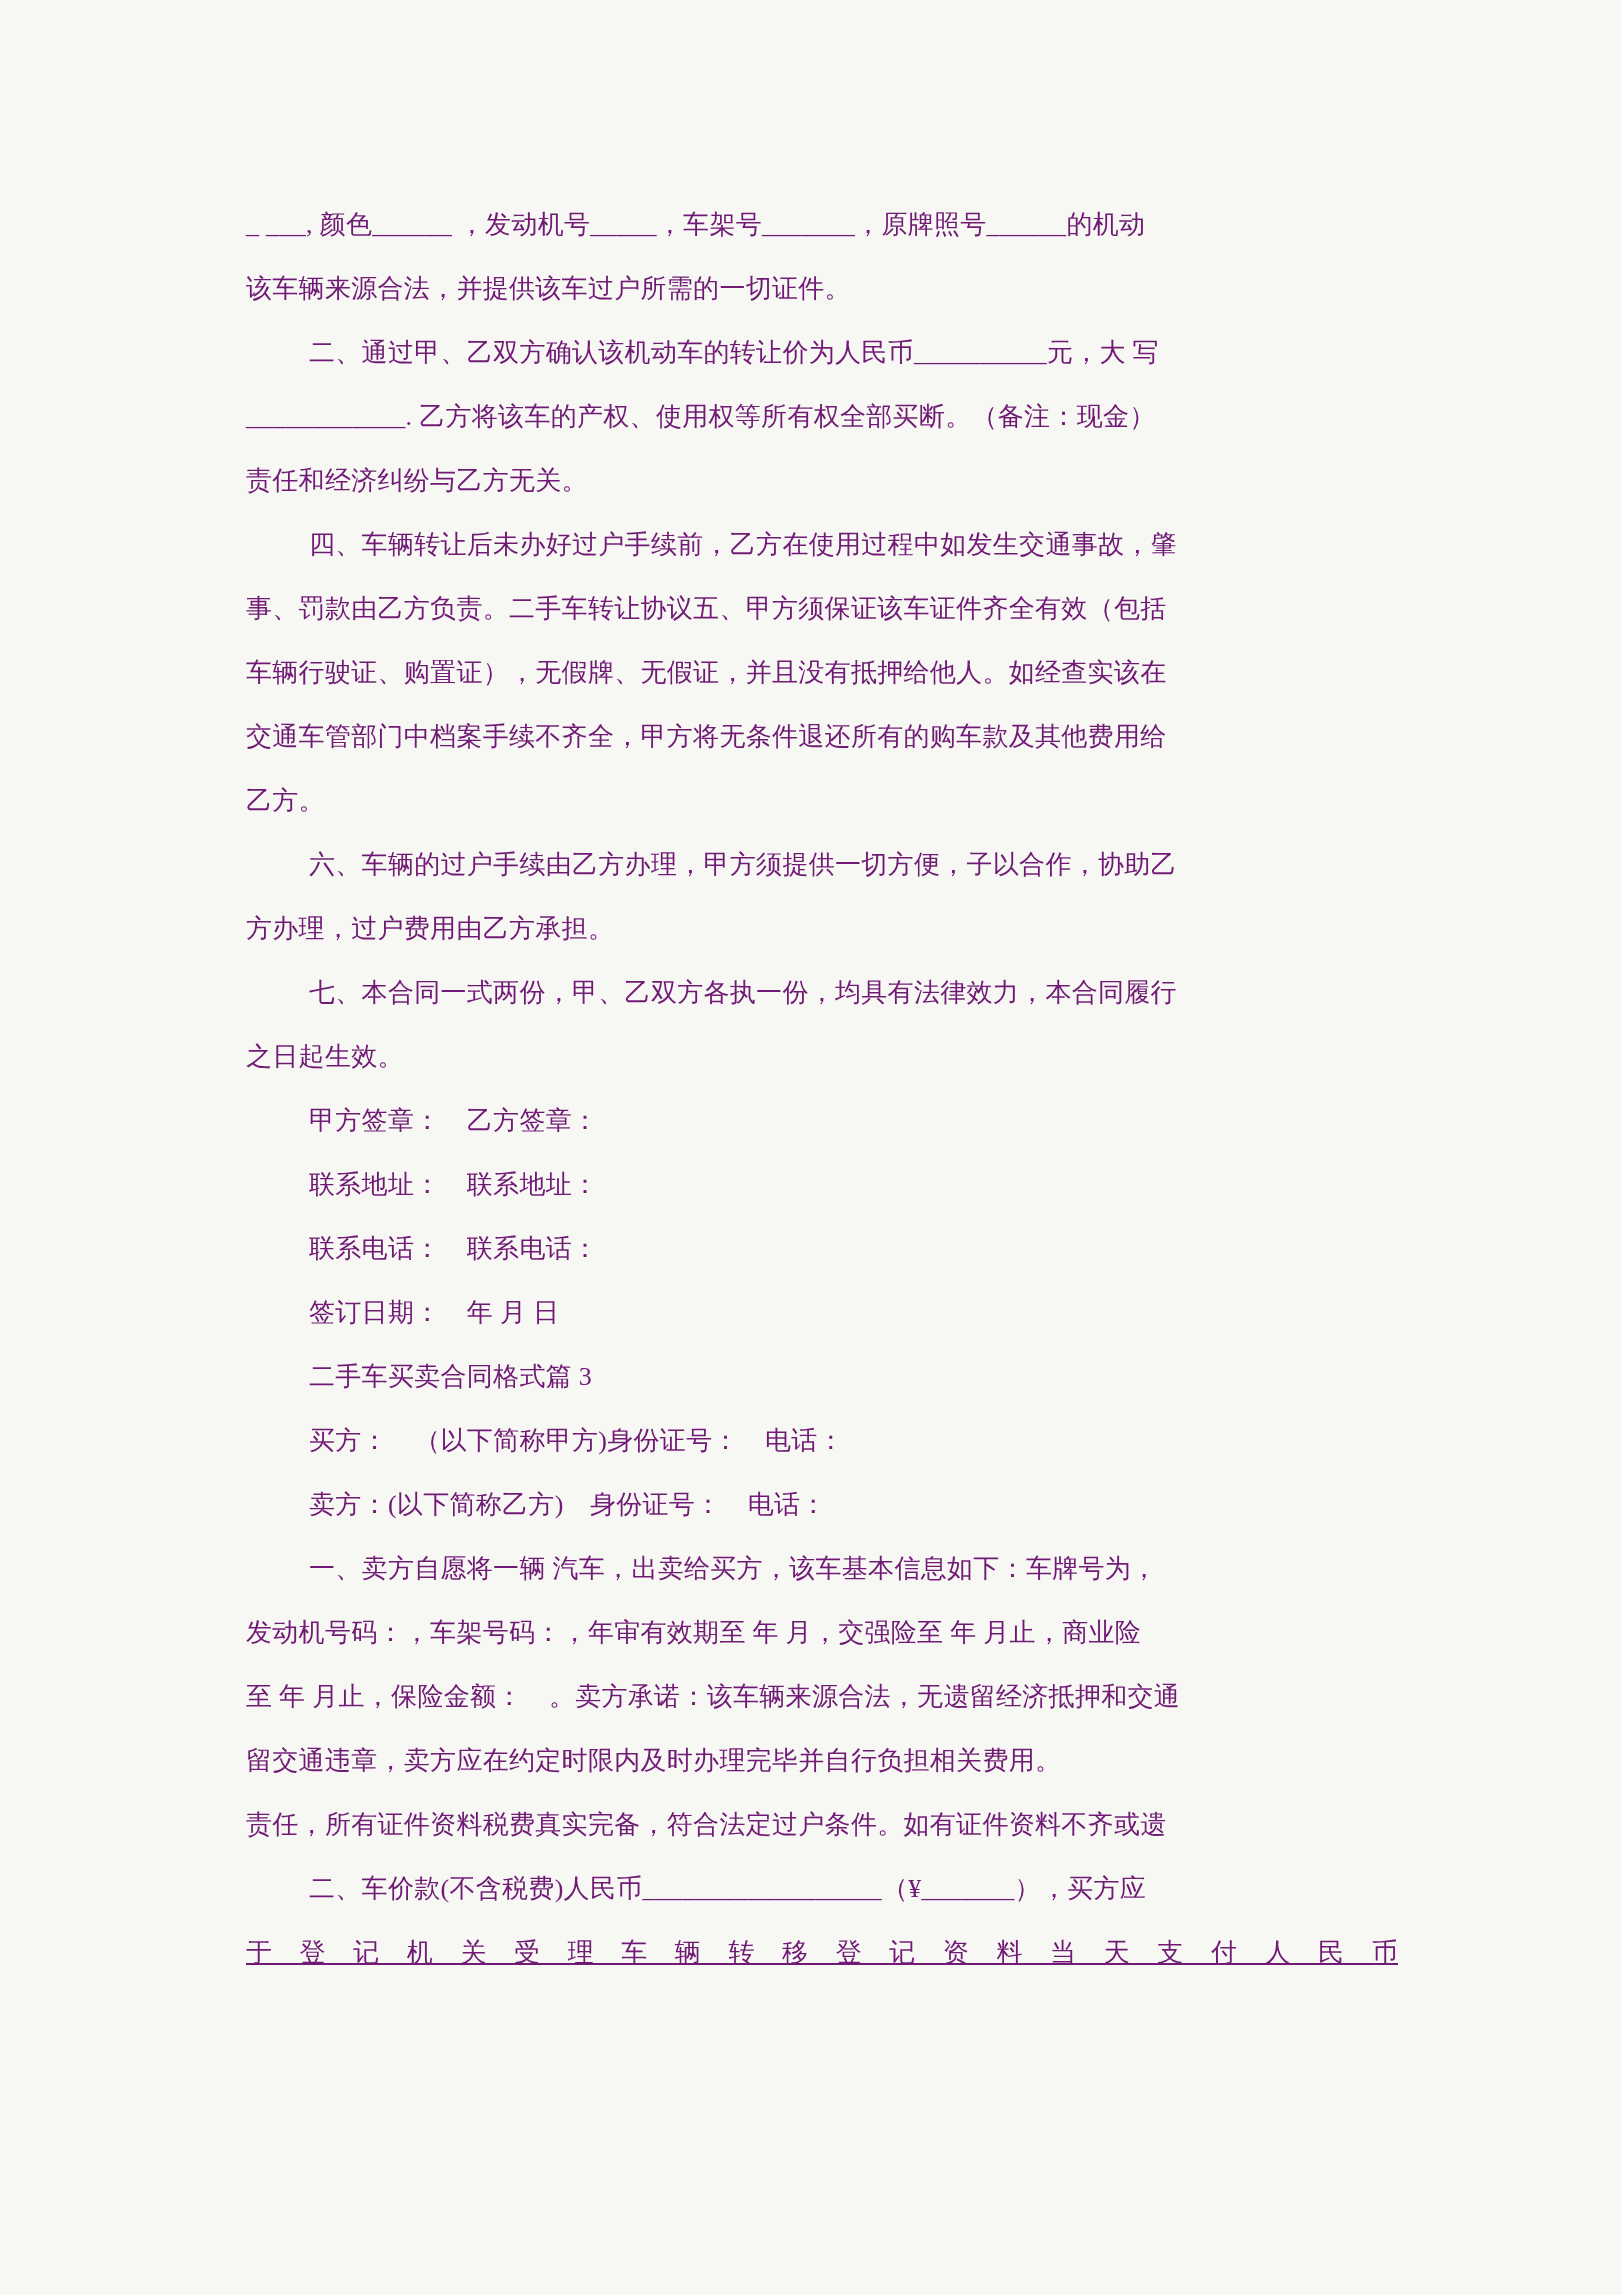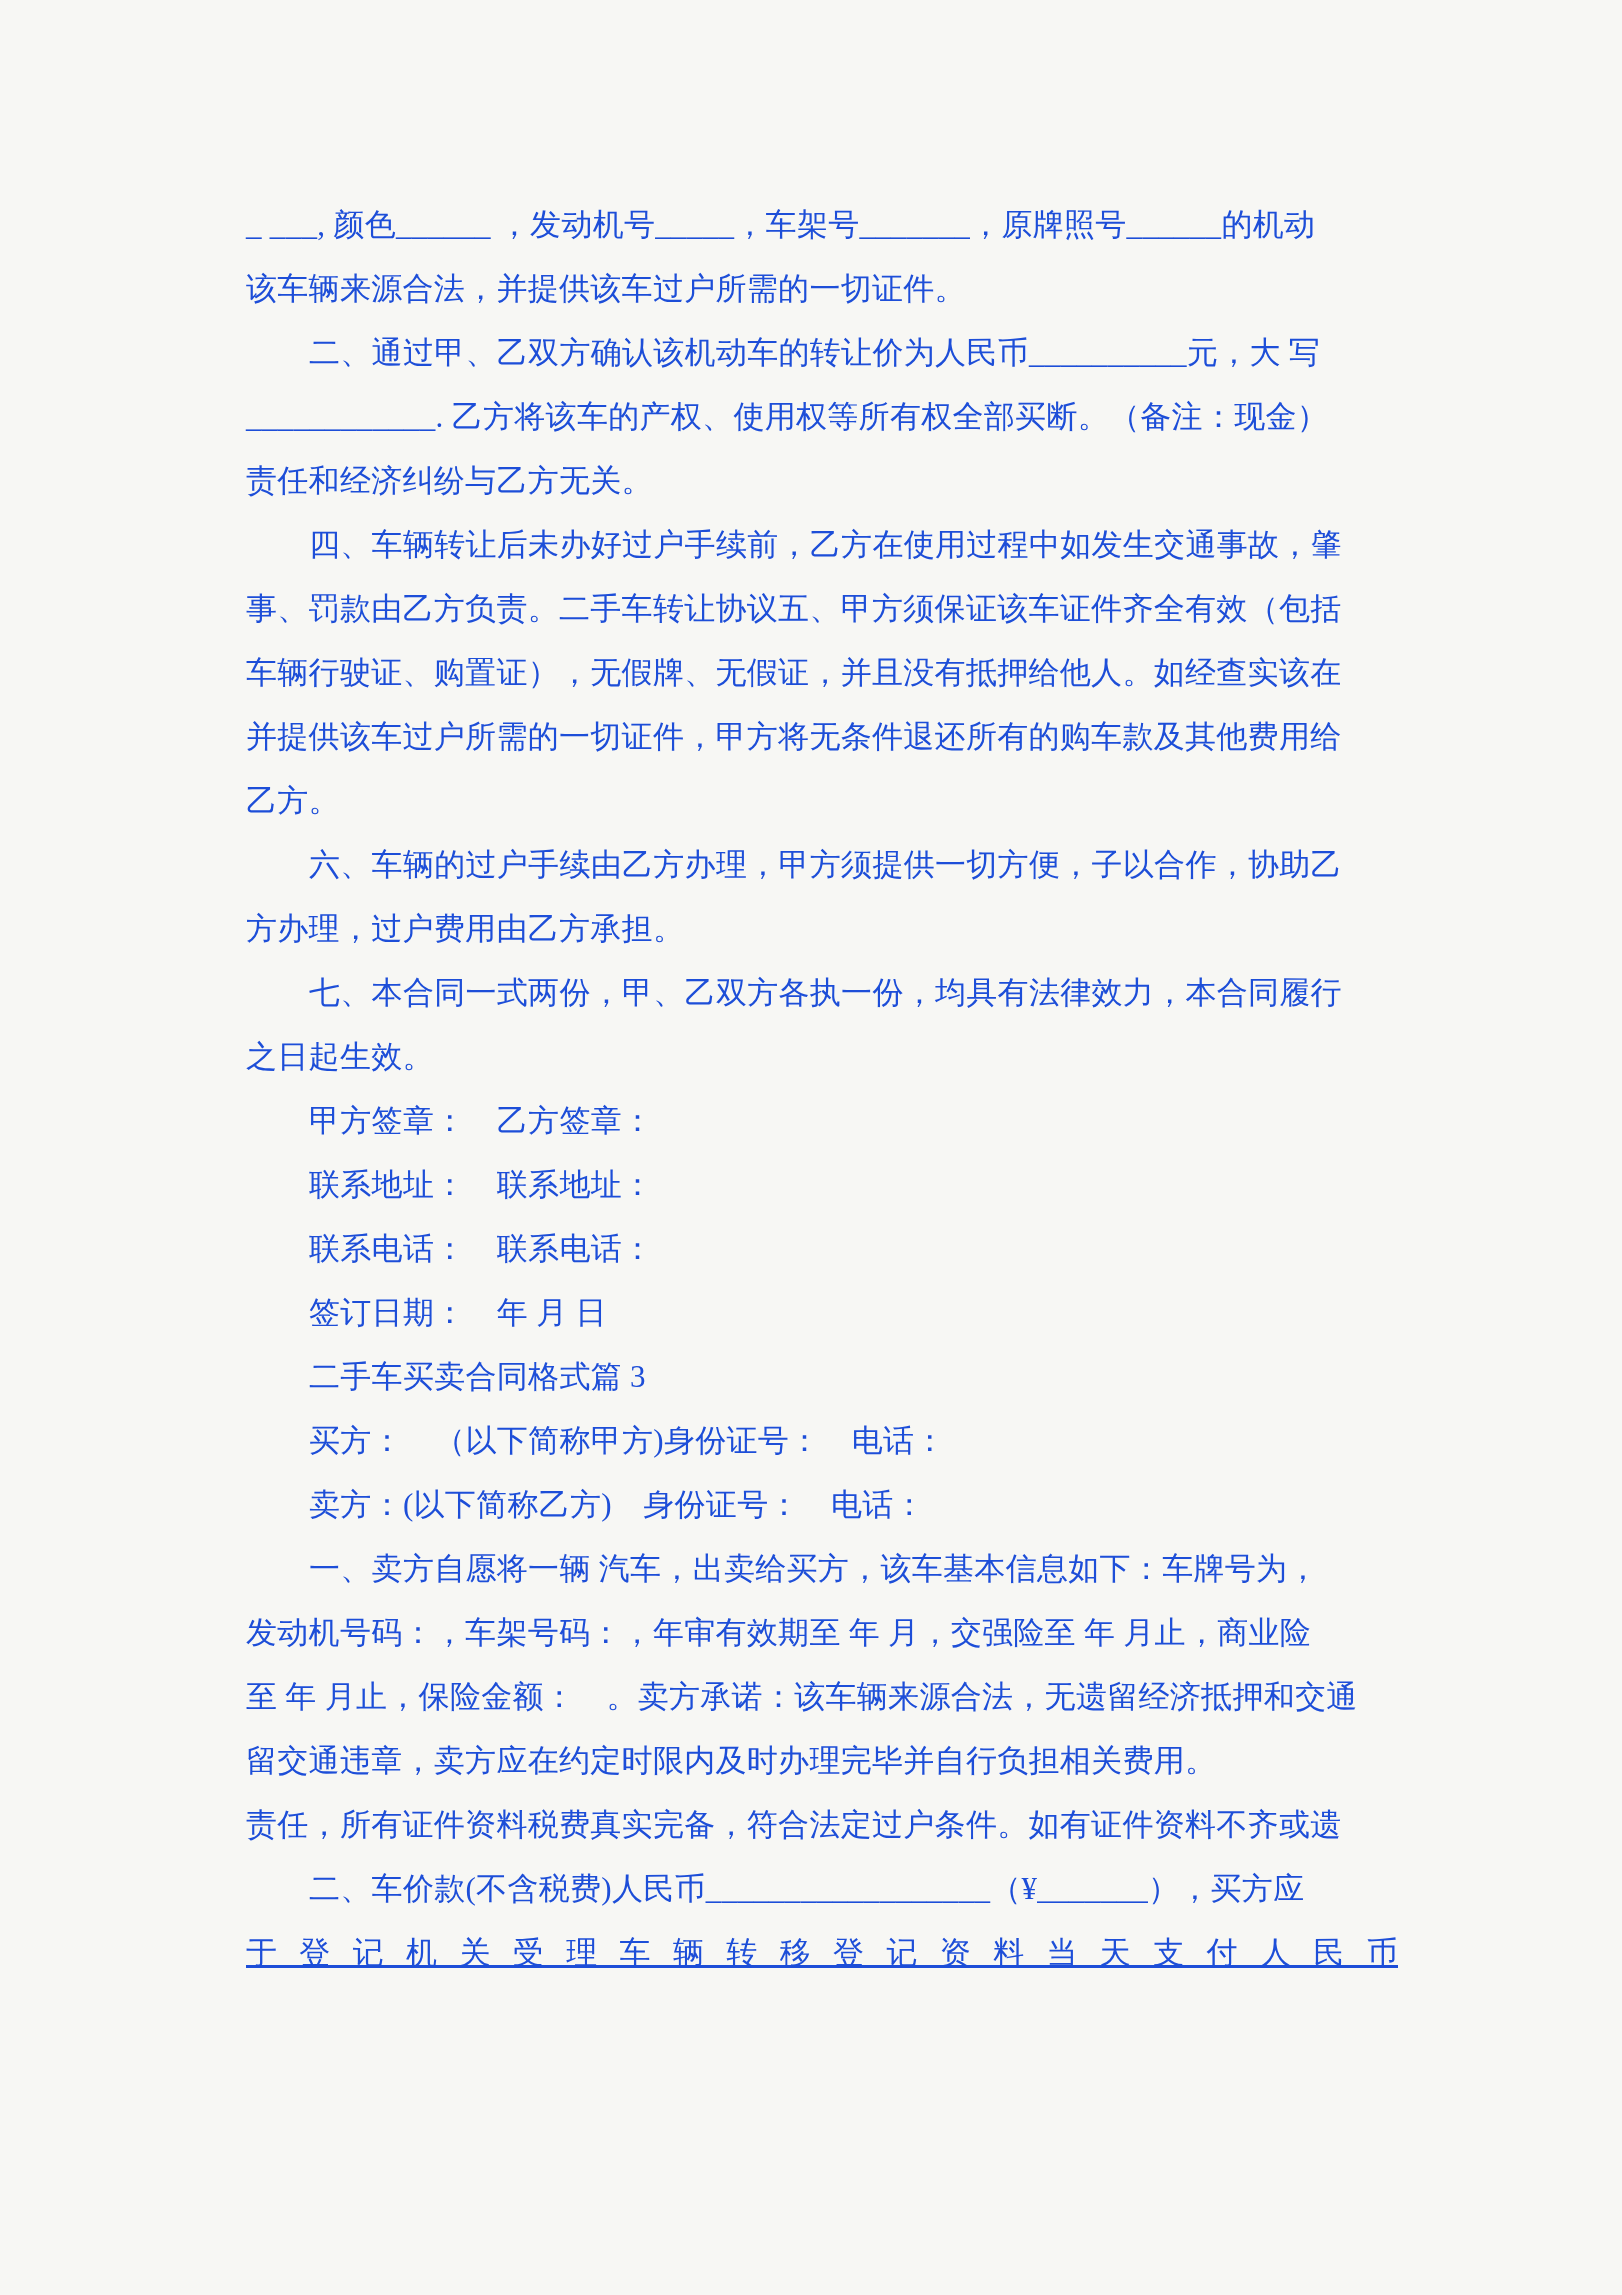--- a/index.html
+++ b/index.html
@@ -20,23 +20,23 @@
     top: 0;
     width: 1623px;
     height: 2295px;
     background: #f7f7f4;
   }
   .text-block {
     position: absolute;
     left: 246px;
     top: 193px;
     width: 1152px;
-    font-size: 31px;
+    font-size: 26px;
     line-height: 64px;
-    color: #1d4ed8;
+    color: #701a75;
     letter-spacing: 0.3px;
   }
   .line {
     white-space: nowrap;
     height: 64px;
   }
   .line.indent {
     padding-left: 63px;
   }
   .line.spread {
@@ -53,21 +53,21 @@
 <div class="page">
   <div class="text-block" id="contract-lines">
       <div class="line flush">_ ___, 颜色______ ，发动机号_____，车架号_______，原牌照号______的机动</div>
       <div class="line flush">该车辆来源合法，并提供该车过户所需的一切证件。</div>
       <div class="line indent">二、通过甲、乙双方确认该机动车的转让价为人民币__________元，大 写</div>
       <div class="line flush">____________. 乙方将该车的产权、使用权等所有权全部买断。（备注：现金）</div>
       <div class="line flush">责任和经济纠纷与乙方无关。</div>
       <div class="line indent">四、车辆转让后未办好过户手续前，乙方在使用过程中如发生交通事故，肇</div>
       <div class="line flush">事、罚款由乙方负责。二手车转让协议五、甲方须保证该车证件齐全有效（包括</div>
       <div class="line flush">车辆行驶证、购置证），无假牌、无假证，并且没有抵押给他人。如经查实该在</div>
-      <div class="line flush">并提供该车过户所需的一切证件，甲方将无条件退还所有的购车款及其他费用给</div>
+      <div class="line flush">交通车管部门中档案手续不齐全，甲方将无条件退还所有的购车款及其他费用给</div>
       <div class="line flush">乙方。</div>
       <div class="line indent">六、车辆的过户手续由乙方办理，甲方须提供一切方便，子以合作，协助乙</div>
       <div class="line flush">方办理，过户费用由乙方承担。</div>
       <div class="line indent">七、本合同一式两份，甲、乙双方各执一份，均具有法律效力，本合同履行</div>
       <div class="line flush">之日起生效。</div>
       <div class="line indent">甲方签章：　乙方签章：</div>
       <div class="line indent">联系地址：　联系地址：</div>
       <div class="line indent">联系电话：　联系电话：</div>
       <div class="line indent">签订日期：　年 月 日</div>
       <div class="line indent">二手车买卖合同格式篇 3</div>

